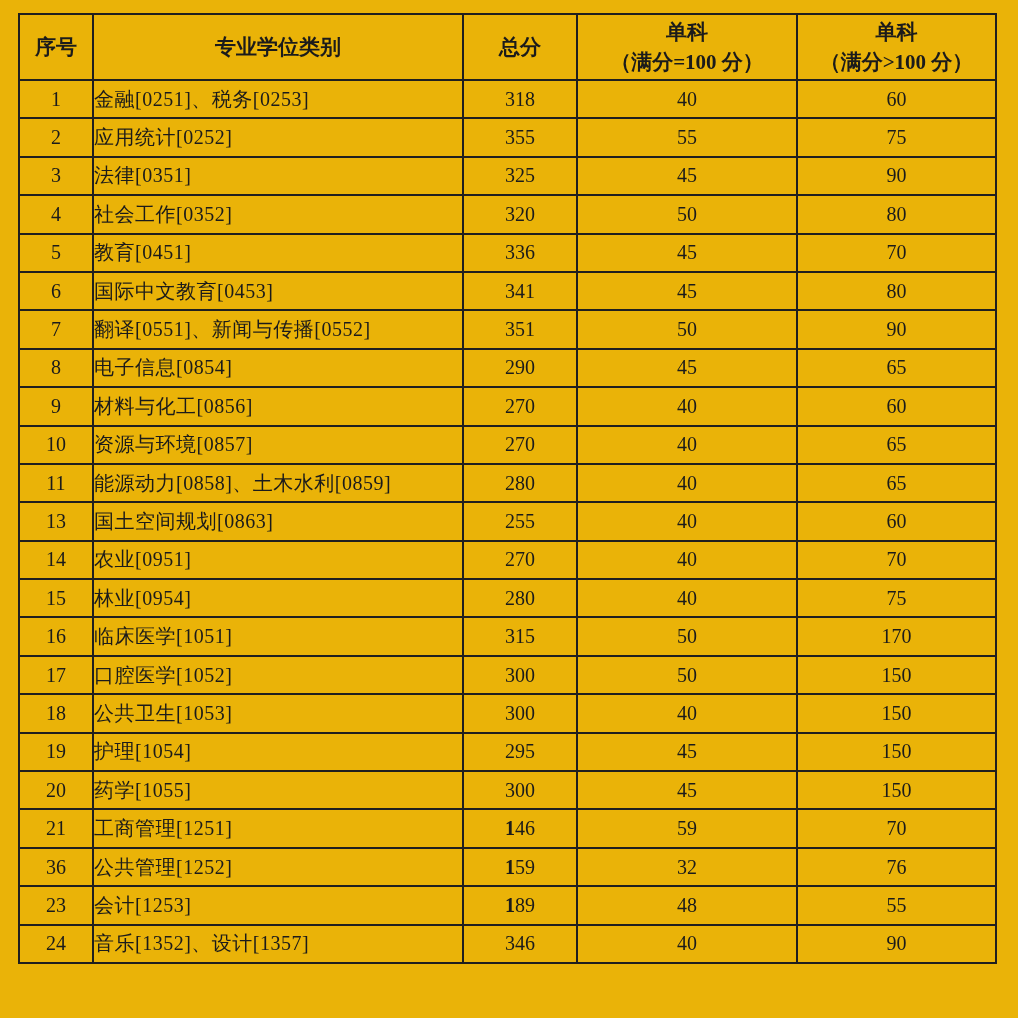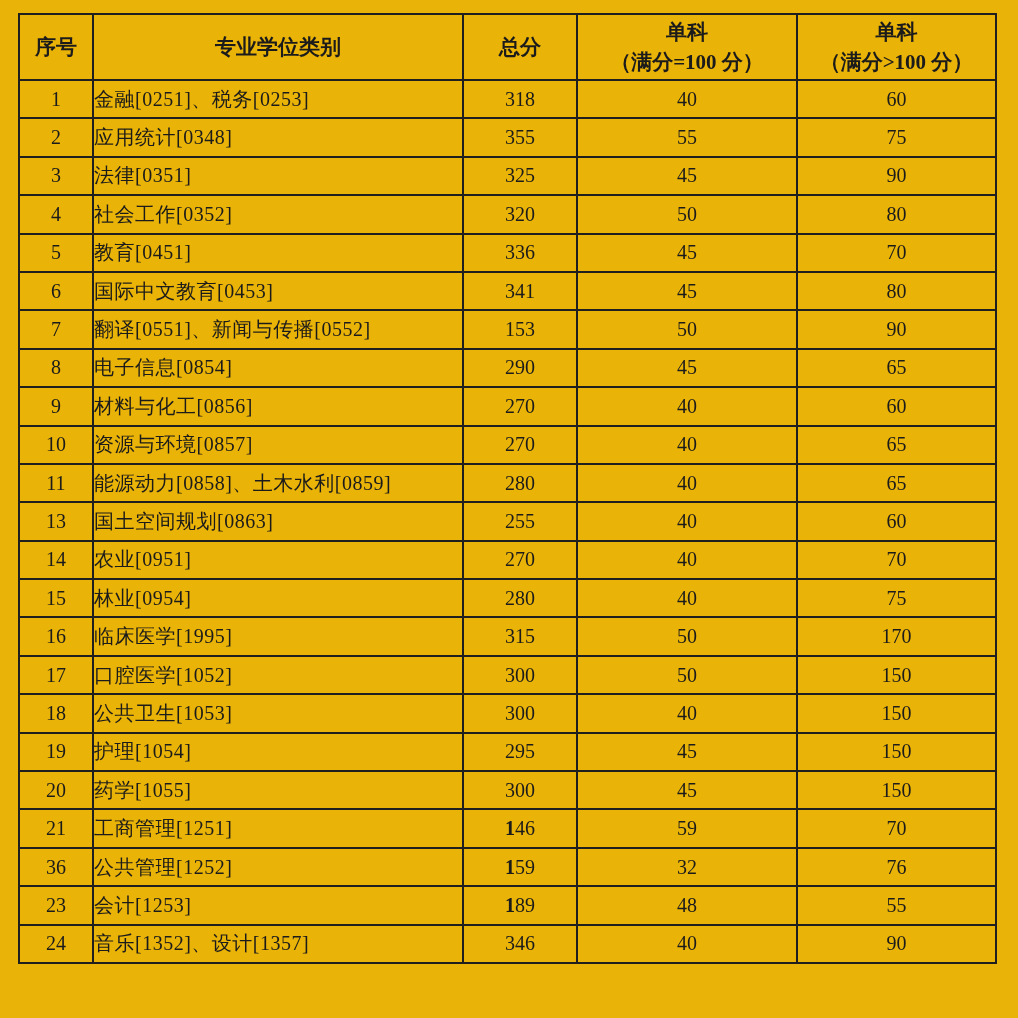--- a/index.html
+++ b/index.html
@@ -88,21 +88,21 @@
     <tr>
       <td class="c-no">1</td>
       <td class="c-cat">金融[0251]、税务[0253]</td>
       <td class="c-num">318</td>
       <td class="c-num">40</td>
       <td class="c-num">60</td>
     </tr>
 
     <tr>
       <td class="c-no">2</td>
-      <td class="c-cat">应用统计[0348]</td>
+      <td class="c-cat">应用统计[0252]</td>
       <td class="c-num">355</td>
       <td class="c-num">55</td>
       <td class="c-num">75</td>
     </tr>
 
     <tr>
       <td class="c-no">3</td>
       <td class="c-cat">法律[0351]</td>
       <td class="c-num">325</td>
       <td class="c-num">45</td>
@@ -129,21 +129,21 @@
       <td class="c-no">6</td>
       <td class="c-cat">国际中文教育[0453]</td>
       <td class="c-num">341</td>
       <td class="c-num">45</td>
       <td class="c-num">80</td>
     </tr>
 
     <tr>
       <td class="c-no">7</td>
       <td class="c-cat">翻译[0551]、新闻与传播[0552]</td>
-      <td class="c-num">153</td>
+      <td class="c-num">351</td>
       <td class="c-num">50</td>
       <td class="c-num">90</td>
     </tr>
 
     <tr>
       <td class="c-no">8</td>
       <td class="c-cat">电子信息[0854]</td>
       <td class="c-num">290</td>
       <td class="c-num">45</td>
       <td class="c-num">65</td>
@@ -193,21 +193,21 @@
     <tr>
       <td class="c-no">15</td>
       <td class="c-cat">林业[0954]</td>
       <td class="c-num">280</td>
       <td class="c-num">40</td>
       <td class="c-num">75</td>
     </tr>
 
     <tr>
       <td class="c-no">16</td>
-      <td class="c-cat">临床医学[1995]</td>
+      <td class="c-cat">临床医学[1051]</td>
       <td class="c-num">315</td>
       <td class="c-num">50</td>
       <td class="c-num">170</td>
     </tr>
 
     <tr>
       <td class="c-no">17</td>
       <td class="c-cat">口腔医学[1052]</td>
       <td class="c-num">300</td>
       <td class="c-num">50</td>

